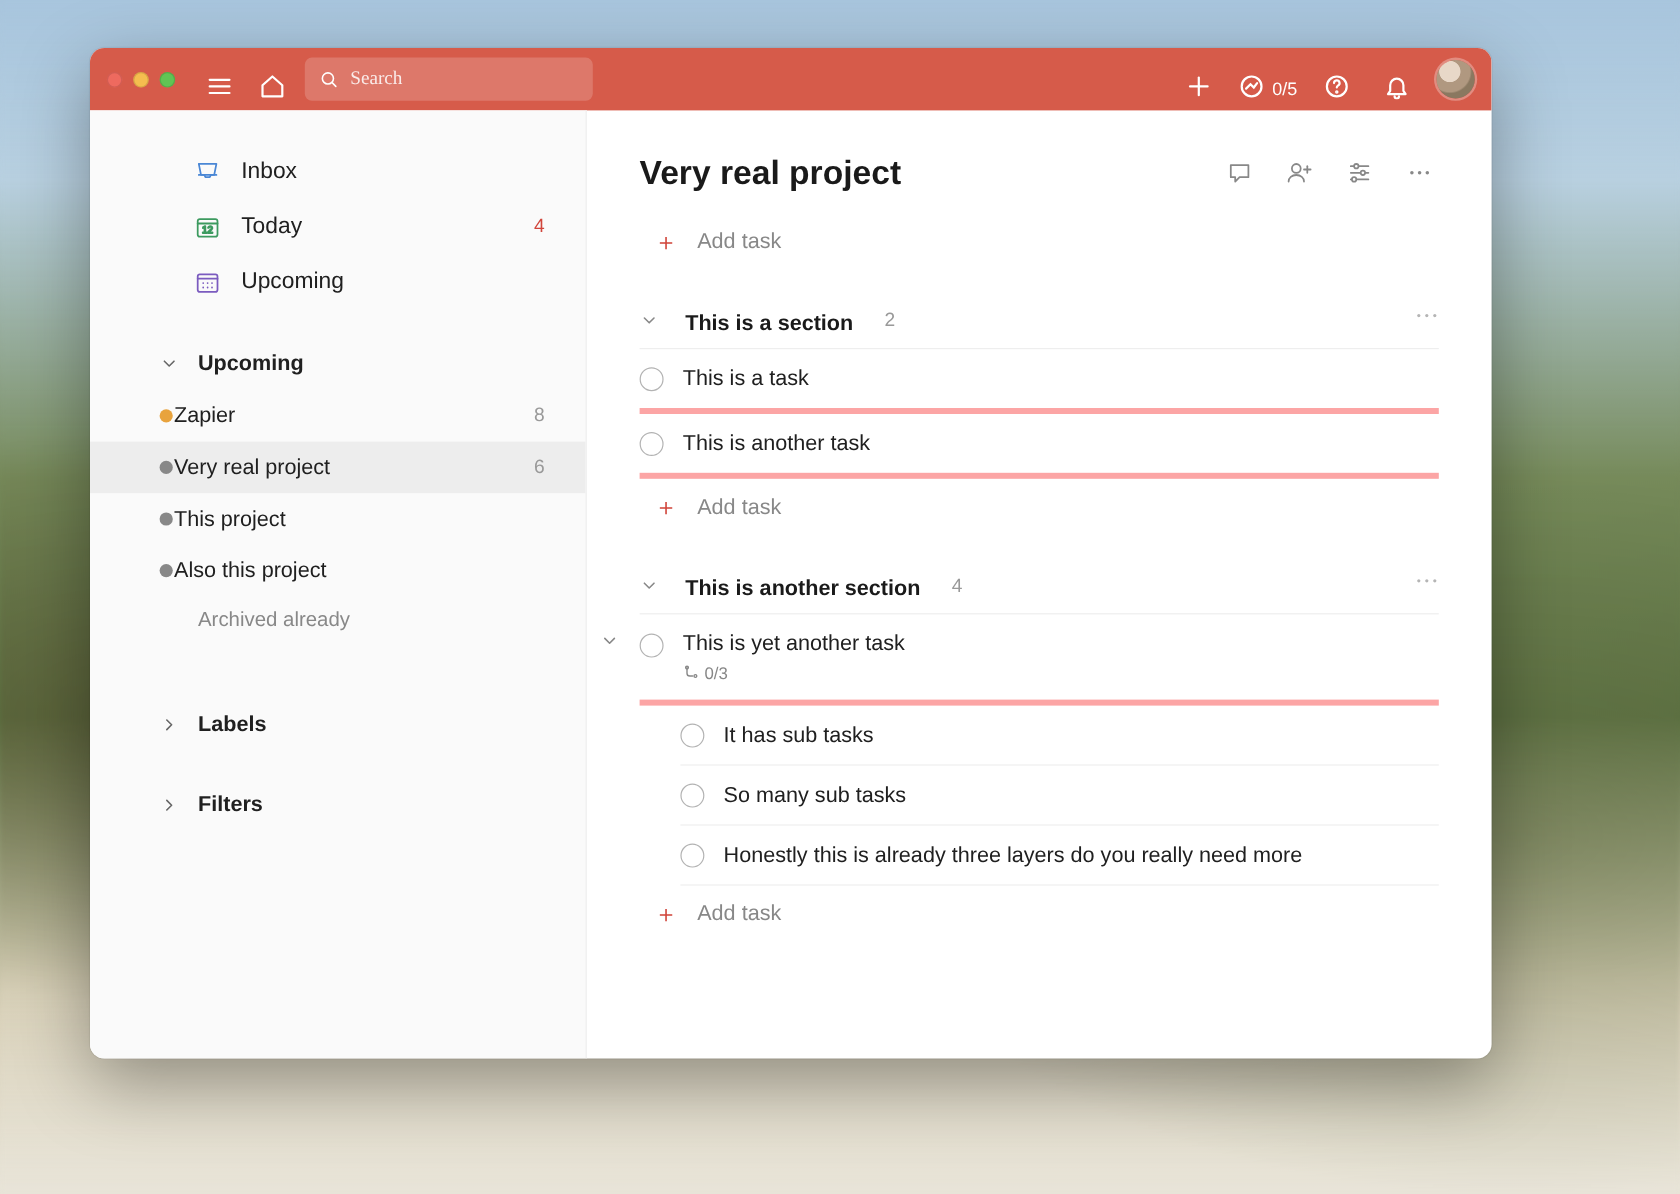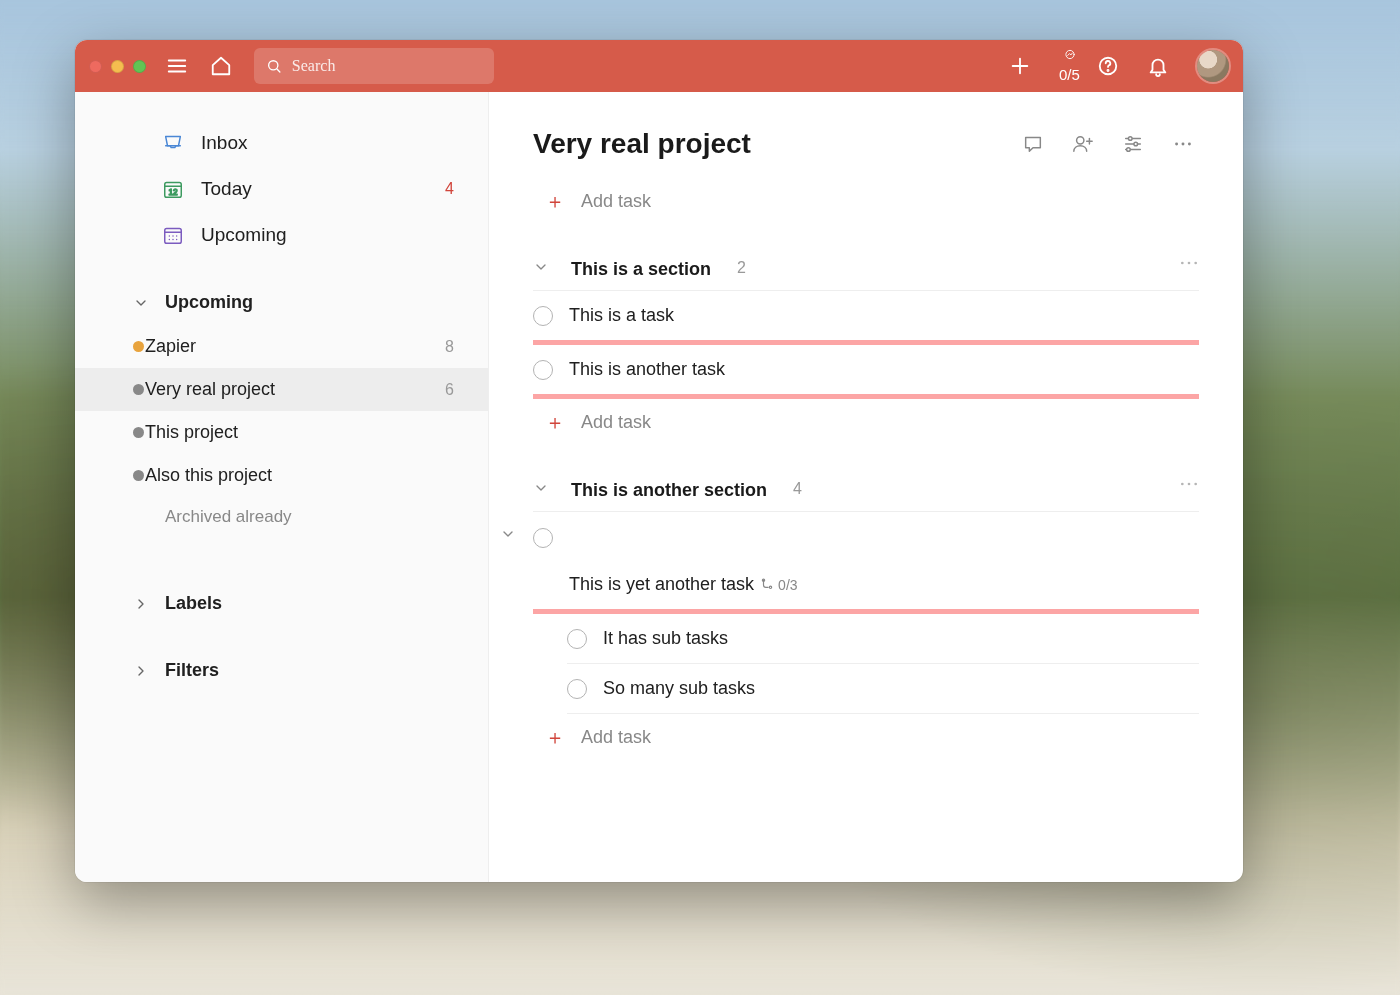--- a/index.html
+++ b/index.html
@@ -42,22 +42,22 @@
     padding: 0 14px;
     gap: 10px;
     flex: 0 0 auto;
   }
   .traffic { display: flex; gap: 9px; align-items: center; margin-right: 10px; }
   .traffic span { width: 13px; height: 13px; border-radius: 50%; display: block; }
   .tl-close { background:#ee6a5f; box-shadow: inset 0 0 0 1px rgba(0,0,0,.12);}
   .tl-min { background:#f5bd4f; box-shadow: inset 0 0 0 1px rgba(0,0,0,.12);}
   .tl-max { background:#61c454; box-shadow: inset 0 0 0 1px rgba(0,0,0,.12);}
   .icon-btn {
-    width: 34px; height: 34px; display:flex; align-items:flex-start; justify-content:center;
-    color:#fff; cursor:pointer; border-radius:6px;flex-direction:column;
+    width: 34px; height: 34px; display:flex; align-items:flex-end; justify-content:center;
+    color:#fff; cursor:pointer; border-radius:6px;
   }
   .search-wrap {
     display:flex; align-items:center; gap:10px;
     background: rgba(255,255,255,0.18);
     height:36px; border-radius:6px; padding:0 12px; width:240px;
   }
   .search-wrap input {
     background:transparent; border:none; outline:none; color:#fff; font-size:16px; width:100%;font-family:Liberation Serif, serif;
   }
   .search-wrap input::placeholder { color: rgba(255,255,255,0.85); }
@@ -147,21 +147,21 @@
     display:flex; align-items:center; gap:16px;
     padding:14px 0;
     border-bottom:5px solid #fca5a5;
     font-size:18px; color:#202020;
   }
   .task-row.with-extra { align-items:flex-start; }
   .task-row .collapse { width:18px; color:#888; display:flex; justify-content:center; cursor:pointer; }
   .task-checkbox {
     width:20px; height:20px; border:1.5px solid #b3b3b3; border-radius:50%; flex:0 0 auto; cursor:pointer;
   }
-  .task-content { display:flex; gap:6px;margin-top:48px; }
+  .task-content { display:flex; flex-direction:column; gap:6px; }
   .task-sub-meta { color:#888; font-size:14px; display:flex; align-items:center; gap:4px; }
   .subtask-list { margin-left:34px; }
   .subtask-row {
     display:flex; align-items:center; gap:16px;
     padding:14px 0;
     border-bottom:1px solid #eee;
     font-size:18px; color:#202020;
   }
 
   svg { display:block; }
@@ -455,20 +455,24 @@
 
         <div class="subtask-list">
           <div class="subtask-row">
             <span class="task-checkbox"></span>
             <span>It has sub tasks</span>
           </div>
           <div class="subtask-row">
             <span class="task-checkbox"></span>
             <span>So many sub tasks</span>
           </div>
+          <div class="subtask-row">
+            <span class="task-checkbox"></span>
+            <span>Honestly this is already three layers do you really need more</span>
+          </div>
         </div>
 
         <div class="add-task-row">
           <span class="plus">＋</span>
           <span>Add task</span>
         </div>
       </div>
 
     </div>
 

